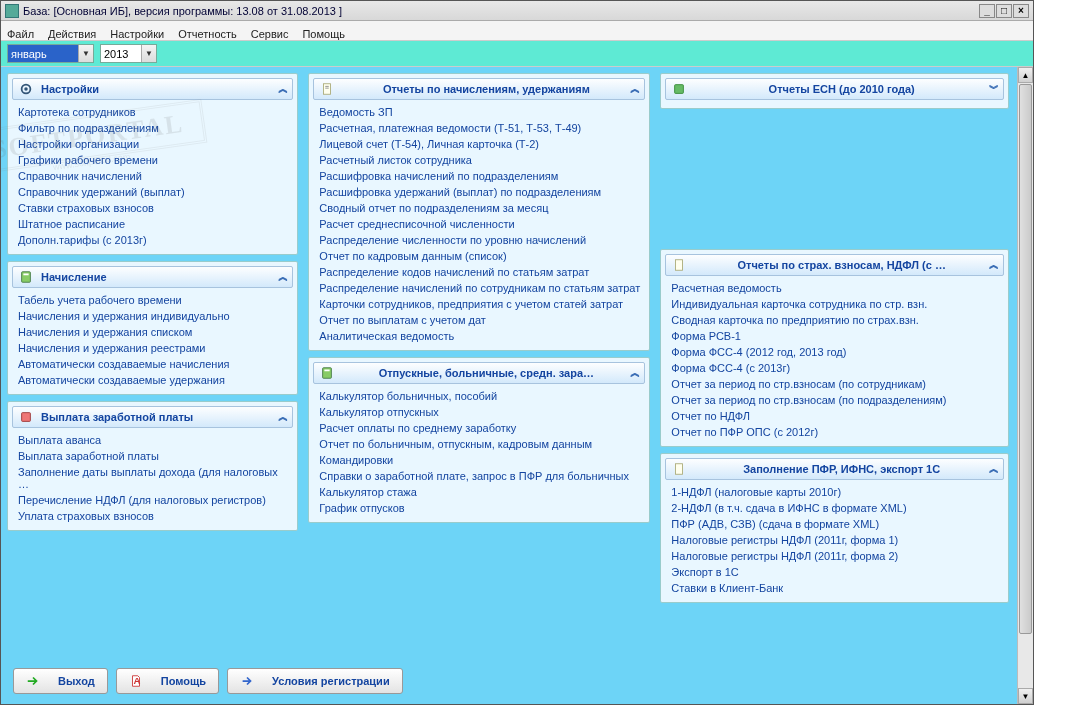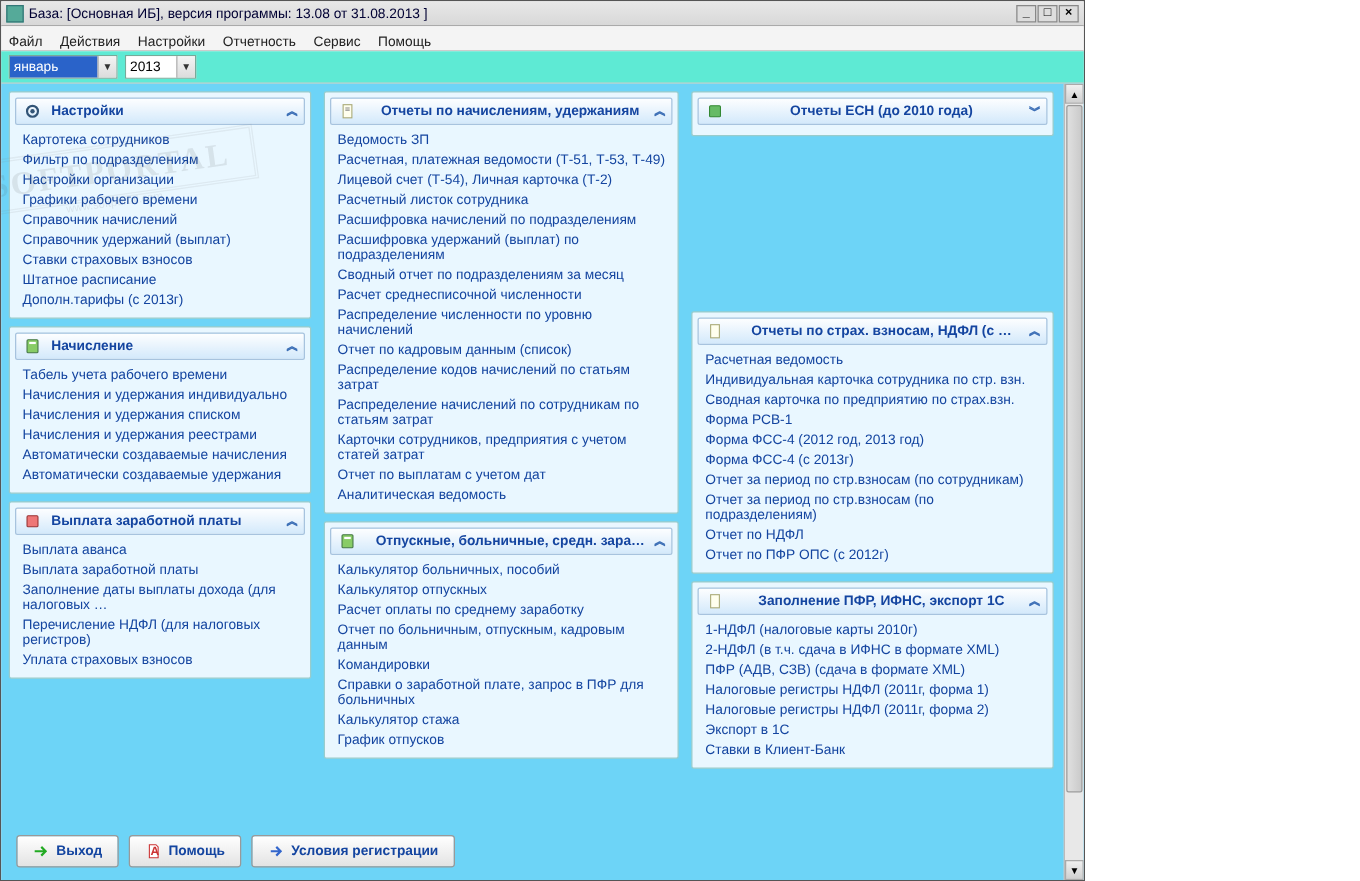--- a/index.html
+++ b/index.html
@@ -1,17 +1,17 @@
 <!DOCTYPE html>
 <html><head>
 <meta charset="utf-8">
 <style>
 *{box-sizing:border-box;margin:0;padding:0;font-family:Tahoma,Arial,sans-serif;font-size:11px}
 body{background:#fff;width:1088px;height:705px;overflow:hidden;position:relative}
-.window{border:1px solid #555;width:868px;height:705px;display:flex;flex-direction:column}
+.window{border:1px solid #555;width:1034px;height:705px;display:flex;flex-direction:column}
 .titlebar{background:linear-gradient(#e8e8e8,#d8d8d8);height:20px;display:flex;align-items:center;padding:0 4px;border-bottom:1px solid #aaa}
 .titlebar-icon{width:14px;height:14px;background:#5a9;margin-right:4px;border:1px solid #377}
 .titlebar-text{flex:1;color:#003;font-size:11px}
 .win-btns{display:flex;gap:1px}
 .win-btn{width:16px;height:14px;background:#ddd;border:1px solid #888;display:flex;align-items:center;justify-content:center;font-size:10px;font-weight:bold;cursor:pointer}
 .menubar{background:#f4f4f4;height:20px;display:flex;align-items:flex-end;padding:0 6px;gap:14px;border-bottom:1px solid #ccc}
 .menubar span{color:#222;cursor:pointer}
 .toolbar{background:#5eead4;height:26px;border-bottom:1px solid #ccc;display:flex;align-items:center;padding:2px 6px;gap:6px}
 .combo{display:flex;align-items:center;border:1px solid #7a9;height:19px;background:#fff}
 .combo input{border:0;outline:0;padding:1px 3px;height:17px;width:70px;font-size:11px}
@@ -29,21 +29,21 @@
 .panel{background:#e9f7ff;border:1px solid #9cc;border-radius:2px}
 .panel-hdr{background:linear-gradient(#fdfeff,#d3e9fb);border:1px solid #a7c3de;border-radius:2px;margin:4px;height:22px;display:flex;align-items:center;padding:0 6px;cursor:pointer}
 .hdr-icon{width:14px;height:14px;margin-right:8px}
 .hdr-icon svg{width:14px;height:14px}
 .panel-hdr-title{flex:1;color:#1445a0;font-weight:bold;text-align:left}
 .panel-hdr-title.center{text-align:center}
 .chev{color:#3a6db5;font-size:10px;font-weight:bold;letter-spacing:-2px}
 .links{padding:2px 8px 8px 10px;display:flex;flex-direction:column;gap:4px}
 .links a{color:#1445a0;text-decoration:none;cursor:pointer}
 .bottom-btns{position:absolute;bottom:10px;left:12px;display:flex;gap:8px}
-.btn{background:linear-gradient(#fff,#e3e3e3);border:1px solid #999;border-radius:3px;height:26px;padding:0 12px;display:flex;align-items:center;gap:5px;color:#1445a0;font-weight:bold;cursor:pointer}
+.btn{background:linear-gradient(#fff,#e3e3e3);border:1px solid #999;border-radius:3px;height:26px;padding:0 12px;display:flex;align-items:center;gap:18px;color:#1445a0;font-weight:bold;cursor:pointer}
 .btn svg{width:14px;height:14px}
 .watermark{position:absolute;top:48px;left:-30px;opacity:.12;transform:rotate(-8deg);pointer-events:none}
 .watermark-box{border:3px double #888;padding:4px 18px;font-size:26px;font-weight:bold;color:#555;font-family:Georgia,serif;letter-spacing:2px}
 .watermark-sub{font-size:9px;text-align:center;color:#666;margin-top:-2px}
 </style>
 </head>
 <body>
 
 <div class="window">
   <div class="titlebar">

